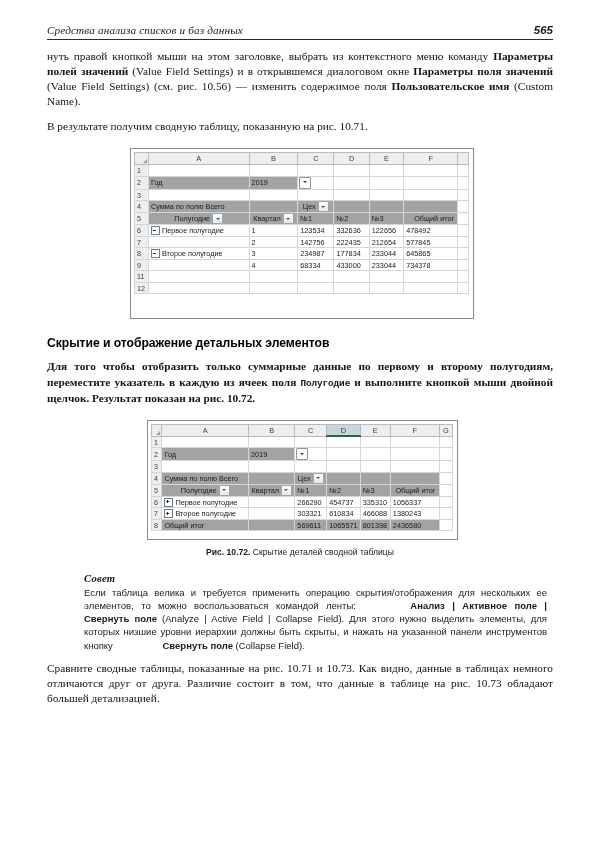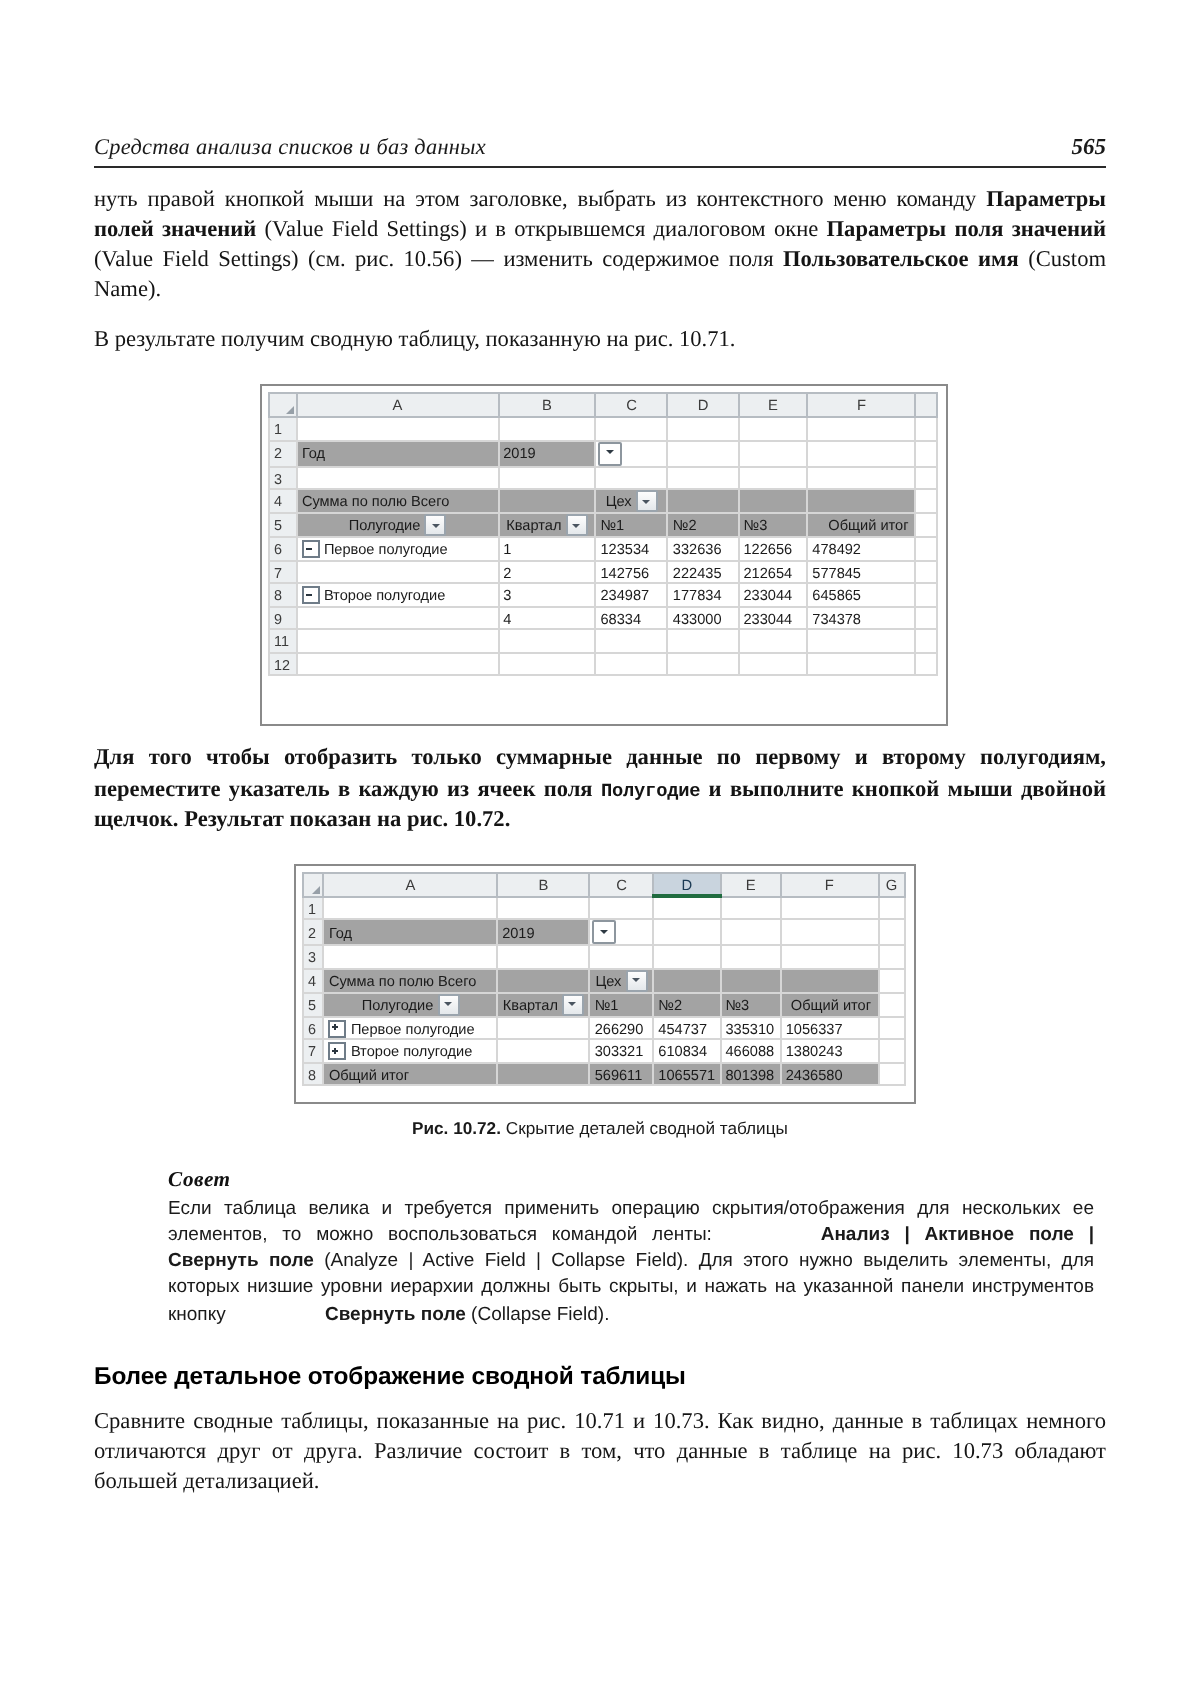--- a/index.html
+++ b/index.html
@@ -38,26 +38,25 @@
     padding-bottom: 3px;
   }
   .runhead-title {
     font-family: "Liberation Serif", serif;
     font-style: italic;
     font-size: 11.2px;
     letter-spacing: 0.15px;
     color: #1a1a1a;
   }
   .runhead-page {
-    font-family: Liberation Serif, serif;
+    font-family: Liberation Sans, sans-serif;
     font-style: italic;
     font-weight: bold;
     font-size: 11.5px;
     color: #1a1a1a;
-    margin-top: 44px;
   }
 
   
   p.body {
     font-family: "Liberation Serif", serif;
     font-size: 11.3px;
     line-height: 15.1px;
     text-align: justify;
     margin: 0;
     color: #141414;
@@ -418,20 +417,21 @@
             <td></td>
             <td></td>
             <td></td>
             <td></td>
           </tr>
         </tbody>
           </table>
       </div>
     </div>
 
+    <h2 class="section" style="margin-top:17px;">Скрытие и отображение детальных элементов</h2>
 
     <p class="body" style="margin-top:9px;font-weight:bold;"><span>Для того чтобы отобразить только суммарные данные по первому и второму полугодиям, переместите указатель в каждую из ячеек поля </span><span class="code">Полугодие</span><span> и выполните кнопкой мыши двойной щелчок. Результат показан на рис. 10.72.</span></p>
 
     <div class="figure" style="margin-top:14px;">
       <div class="fig-frame" style="width:311px; margin-left:100px; height:120px;">
         <table class="sheet">
           <tbody>
               <tr class="colhead">
             <th class="corner" style="width:14px;">
                   <span class="tri"></span>
@@ -553,18 +553,17 @@
           </table>
       </div>
       <div class="fig-caption"><span class="cap-num">Рис. 10.72.</span><span> Скрытие деталей сводной таблицы</span></div>
     </div>
 
     <div class="tip" style="margin-top:16px; margin-left:37px; width:463px;">
       <div class="tip-title">Совет</div>
       <p class="tip-body"><span>Если таблица велика и требуется применить операцию скрытия/отображения для нескольких ее элементов, то можно воспользоваться командой ленты: </span><span class="b">Анализ | Активное поле | Свернуть поле</span><span> (Analyze | Active Field | Collapse Field). Для этого нужно выделить элементы, для которых низшие уровни иерархии должны быть скрыты, и нажать на указанной панели инструментов кнопку </span><span class="b">Свернуть поле</span><span> (Collapse Field).</span></p>
     </div>
 
-    <h2 class="section" style="margin-top:17px;">Более детальное отображение сводной таблицы</h2>
 
     <p class="body" style="margin-top:9px;">Сравните сводные таблицы, показанные на рис. 10.71 и 10.73. Как видно, данные в таблицах немного отличаются друг от друга. Различие состоит в том, что данные в таблице на рис. 10.73 обладают большей детализацией.</p>
 
   </div>
 </div>
 
 </body></html>

